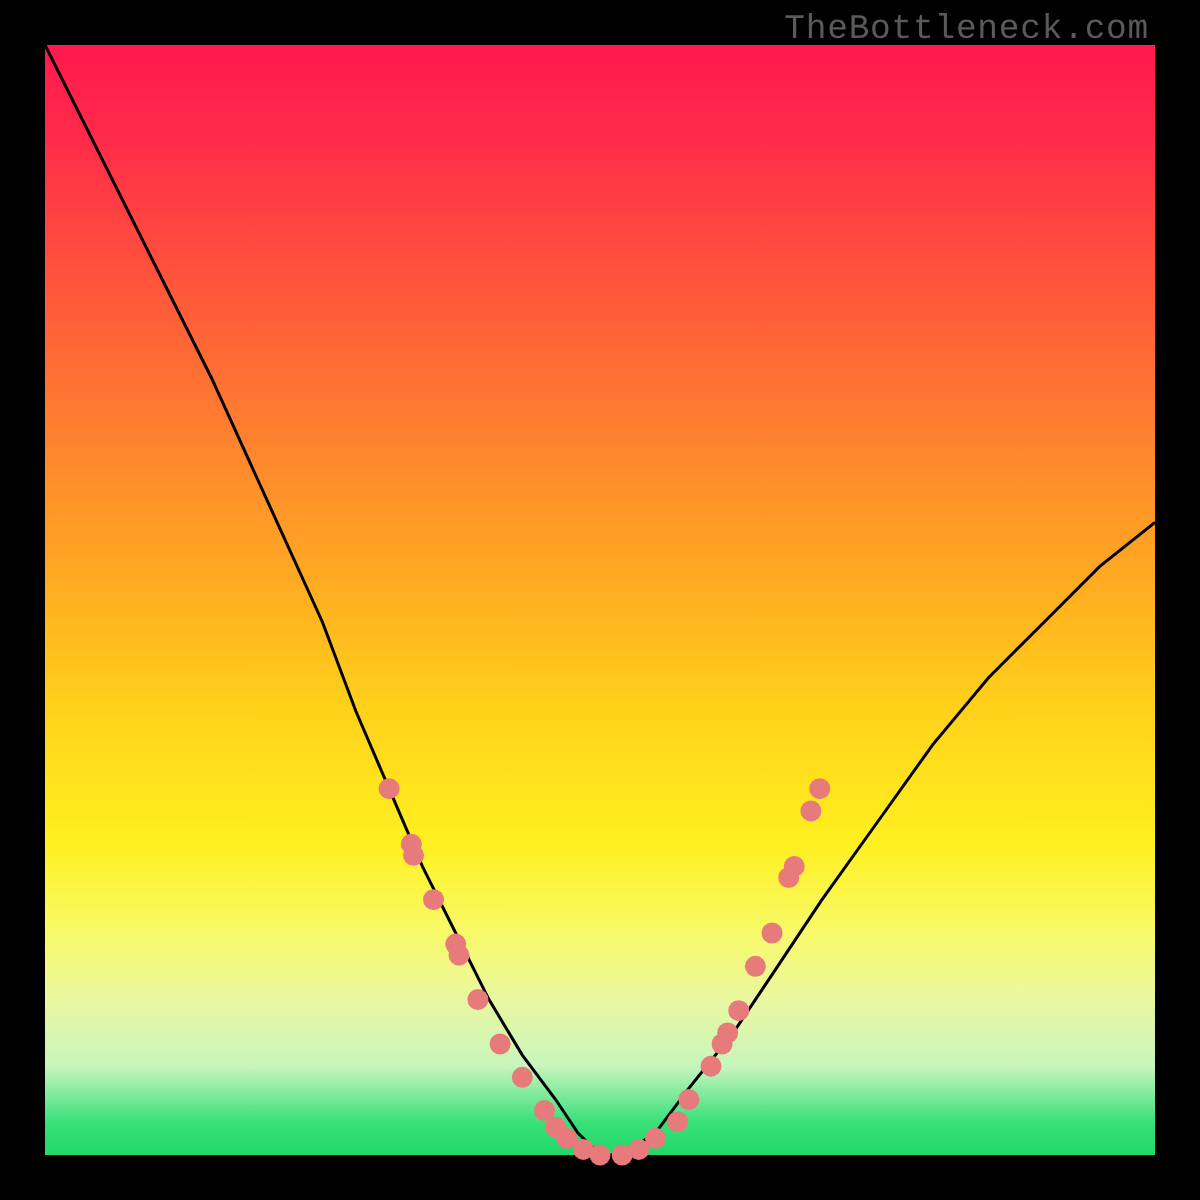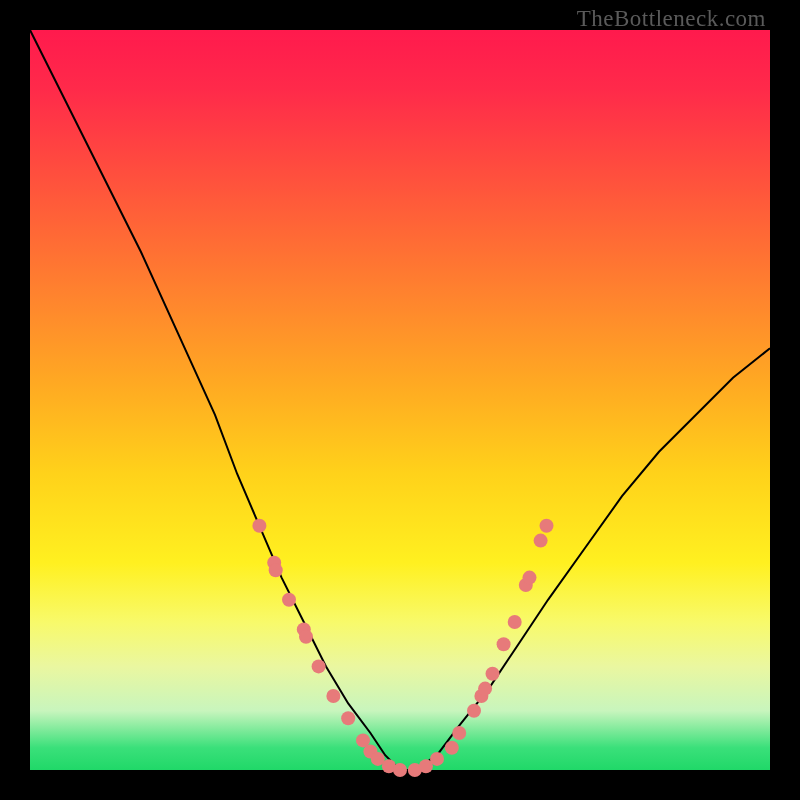--- a/index.html
+++ b/index.html
@@ -34,21 +34,21 @@
     );
   }
   .watermark {
     position: absolute;
     top: 6px;
     right: 34px;
     font-size: 23px;
     font-weight: 500;
     color: #5a5a5a;
     letter-spacing: 0.5px;
-    font-family: Liberation Serif, serif;
+    font-family: Liberation Mono, monospace;
   }
   svg.plot {
     position: absolute;
     left: 30px;
     top: 30px;
     width: 740px;
     height: 740px;
     overflow: visible;
   }
   .curve {

